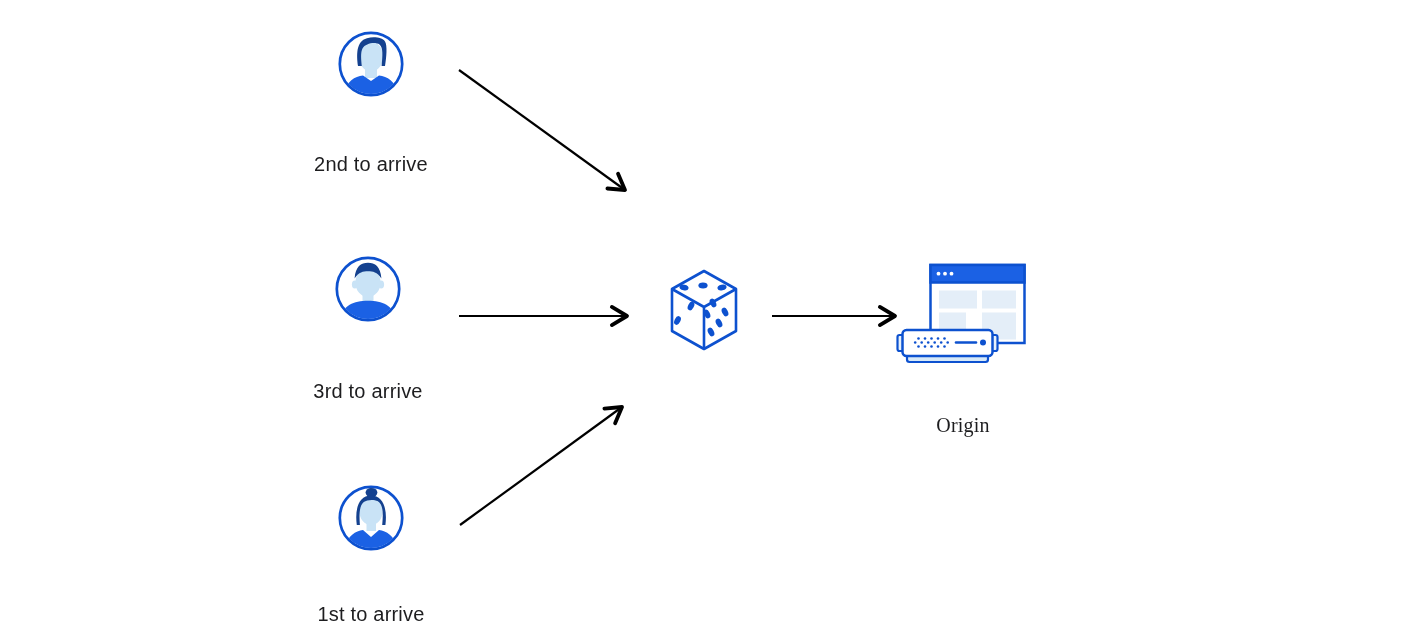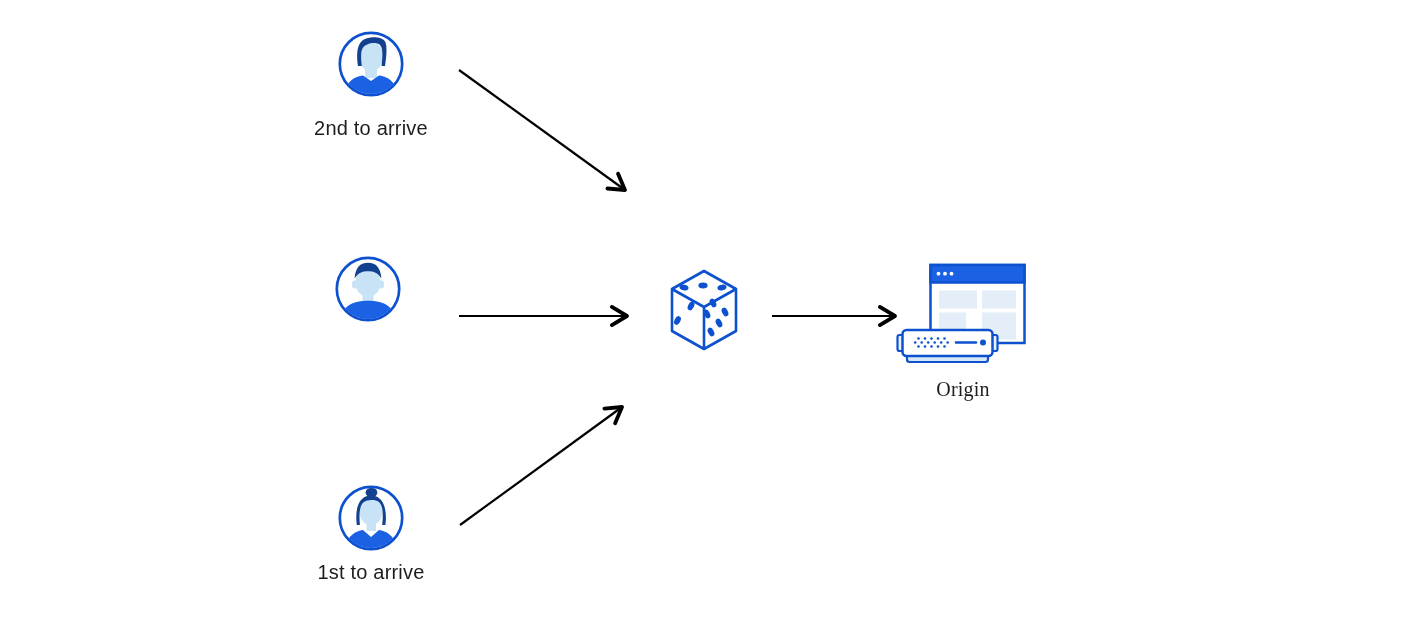--- a/index.html
+++ b/index.html
@@ -18,21 +18,21 @@
   body{
     width:1405px;height:633px;overflow:hidden;
     background:var(--background);
     font-family:"Liberation Sans", sans-serif;
   }
   .canvas{position:relative;width:1405px;height:633px;}
   .node{position:absolute;}
   .node-label{
     position:absolute;text-align:center;
     font-size:20px;line-height:24px;color:var(--text-black);
-    letter-spacing:0.2px;white-space:nowrap;
+    letter-spacing:0.2px;white-space:nowrap;margin-top:36px;
   }
   .arrow-layer{position:absolute;left:0;top:0;width:1405px;height:633px;}
   .arrow-line{stroke:var(--arrow-black);stroke-width:2.2;}
   .ah-path{stroke:var(--arrow-black);}
   
   .sb{stroke:var(--stroke-blue);}
   .f-white{fill:#ffffff;}
   .f-blue{fill:var(--fill-blue);}
   .f-navy{fill:var(--navy);}
   .f-face{fill:var(--face-blue);}
@@ -87,39 +87,40 @@
       <circle class="f-white sb" cx="34" cy="34" r="31.2" stroke-width="2.7"></circle>
       <g clip-path="url(#clipA2)">
         <ellipse class="f-face" cx="20.8" cy="29.5" rx="2.9" ry="4.1"></ellipse>
         <ellipse class="f-face" cx="47.2" cy="29.5" rx="2.9" ry="4.1"></ellipse>
         <rect class="f-face" x="28.5" y="36.5" width="11" height="10"></rect>
         <path class="f-blue" d="M5.5,68 C7,51.5 18,45.8 34,45.8 C50,45.8 61,51.5 62.5,68 Z"></path>
         <ellipse class="f-face" cx="34" cy="27.5" rx="12.6" ry="14.6"></ellipse>
         <path class="f-navy" d="M20.6,23.5 C21.5,11.5 27,7.8 34,7.8 C41,7.8 46.5,11.5 47.4,23.5 C43,16.8 39,16.2 34,16.2 C29,16.2 25,16.8 20.6,23.5 Z"></path>
       </g>
     </svg>
+    <div class="node-label" style="left:-51px;top:88px;width:170px;">3rd to arrive</div>
   </div>
 
   <div class="node" style="left:337px;top:484px;width:68px;height:68px;">
     <svg width="68" height="68" viewBox="0 0 68 68">
       <defs>
           <clipPath id="clipA3">
             <circle cx="34" cy="34" r="30"></circle>
           </clipPath>
         </defs>
       <circle class="f-white sb" cx="34" cy="34" r="31.2" stroke-width="2.7"></circle>
       <g clip-path="url(#clipA3)">
         <ellipse class="f-navy" cx="34.5" cy="8.6" rx="5.9" ry="4.8"></ellipse>
         <rect class="f-face" x="29.5" y="35" width="9.5" height="12"></rect>
         <path class="f-blue" d="M7,68 C9,52.5 18,47 26,46 L34,53 L42,46 C50,47 59,52.5 61,68 Z"></path>
         <ellipse class="f-face" cx="34" cy="27" rx="11.7" ry="14.2"></ellipse>
         <path class="f-navy" d="M19.8,41 C17.6,24.5 22,11.5 34,11.5 C46,11.5 50.6,24.5 48.4,41 L45.2,41 C46.4,28.5 46,19.8 40.5,17 C37,15.3 30,15.5 26.8,18 C22.3,21.3 22.1,30.5 22.9,41 Z"></path>
       </g>
     </svg>
-    <div class="node-label" style="left:-51px;top:76px;width:170px;">1st to arrive</div>
+    <div class="node-label" style="left:-51px;top:82px;width:170px;">1st to arrive</div>
   </div>
 
   <div class="node" style="left:666px;top:264px;width:76px;height:88px;">
     <svg width="76" height="88" viewBox="0 0 76 88">
       <path class="f-white sb" d="M38,7 L70,25 L70,67 L38,85 L6,67 L6,25 Z" stroke-width="2.6" stroke-linejoin="round"></path>
       <path class="nf sb" d="M6,25 L38,43 L70,25 M38,43 L38,85" stroke-width="2.6" stroke-linejoin="round"></path>
 
       <ellipse class="f-sb" cx="18" cy="23.5" rx="4.6" ry="2.9" transform="rotate(12 18 23.5)"></ellipse>
       <ellipse class="f-sb" cx="37" cy="21.5" rx="4.6" ry="2.9"></ellipse>
       <ellipse class="f-sb" cx="56" cy="23.5" rx="4.6" ry="2.9" transform="rotate(-12 56 23.5)"></ellipse>

